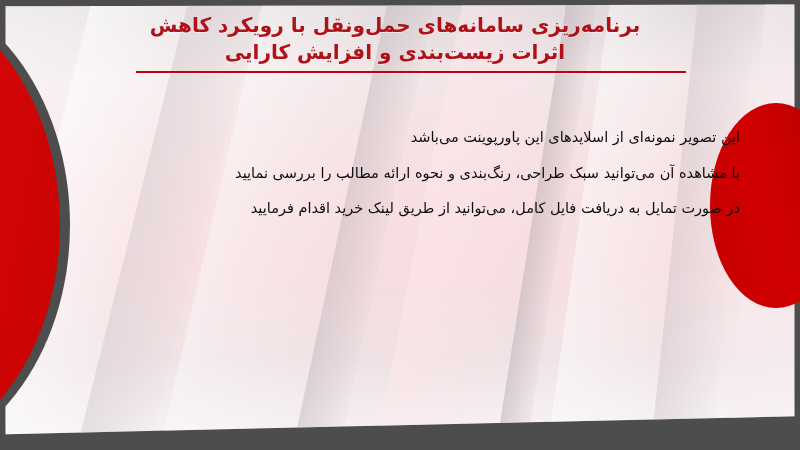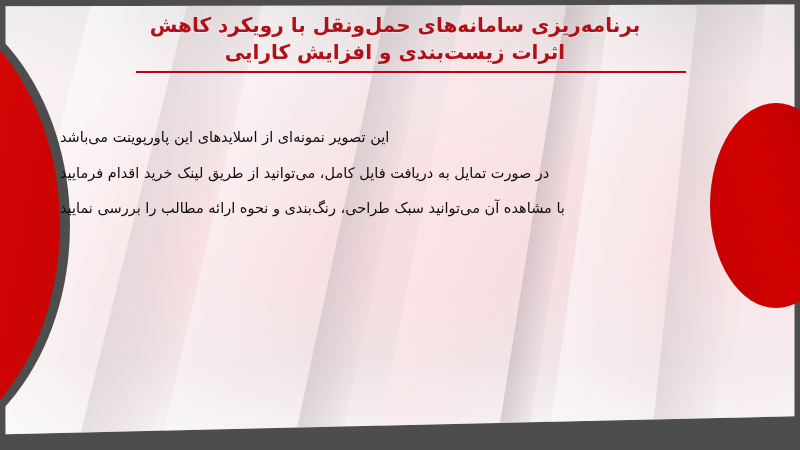--- a/index.html
+++ b/index.html
@@ -134,21 +134,21 @@
     height: 2px;
     background: #c00010;
     box-shadow: 0 1px 0 rgba(255,255,255,0.55);
   }
 
   .body-text {
     position: absolute;
     top: 120px;
     left: 60px;
     right: 60px;
-    text-align: left;
+    text-align: right;
     direction: rtl;
     color: #0d0d0d;
     font-size: 14.5px;
     line-height: 2.45;
     font-weight: normal;
   }
   .body-line { display: block; white-space: nowrap; }
 
   
 </style>
@@ -182,19 +182,19 @@
 
     <div class="title">
       <span class="title-line">برنامه‌ریزی سامانه‌های حمل‌ونقل با رویکرد کاهش</span>
       <span class="title-line">اثرات زیست‌بندی و افزایش کارایی</span>
     </div>
 
     <div class="title-rule"></div>
 
     <div class="body-text">
       <span class="body-line">این تصویر نمونه‌ای از اسلایدهای این پاورپوینت می‌باشد</span>
+      <span class="body-line">با مشاهده آن می‌توانید سبک طراحی، رنگ‌بندی و نحوه ارائه مطالب را بررسی نمایید</span>
       <span class="body-line">در صورت تمایل به دریافت فایل کامل، می‌توانید از طریق لینک خرید اقدام فرمایید</span>
-      <span class="body-line">با مشاهده آن می‌توانید سبک طراحی، رنگ‌بندی و نحوه ارائه مطالب را بررسی نمایید</span>
     </div>
 
   </div>
 
 </div>
 
 </body></html>

